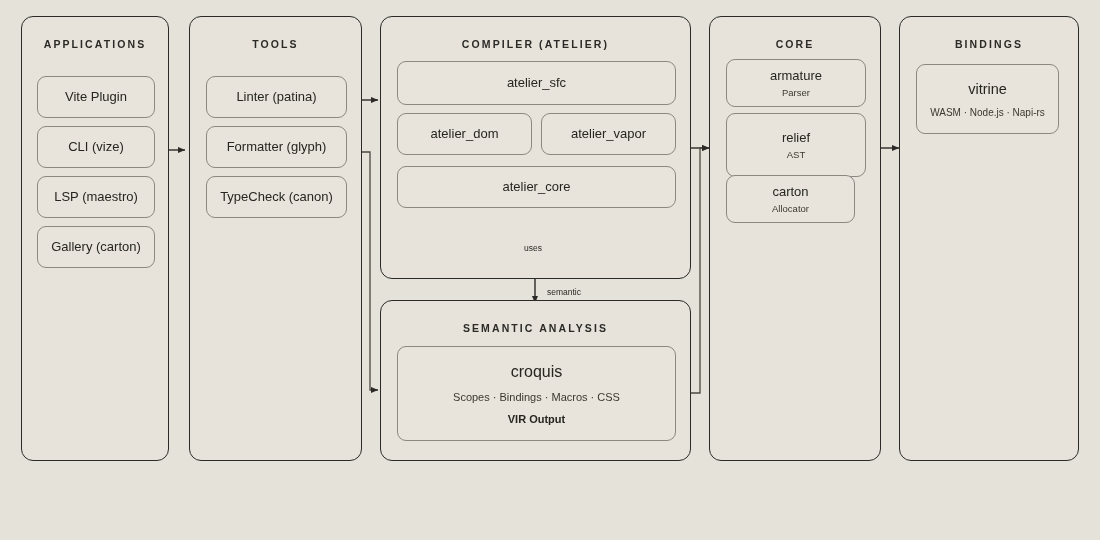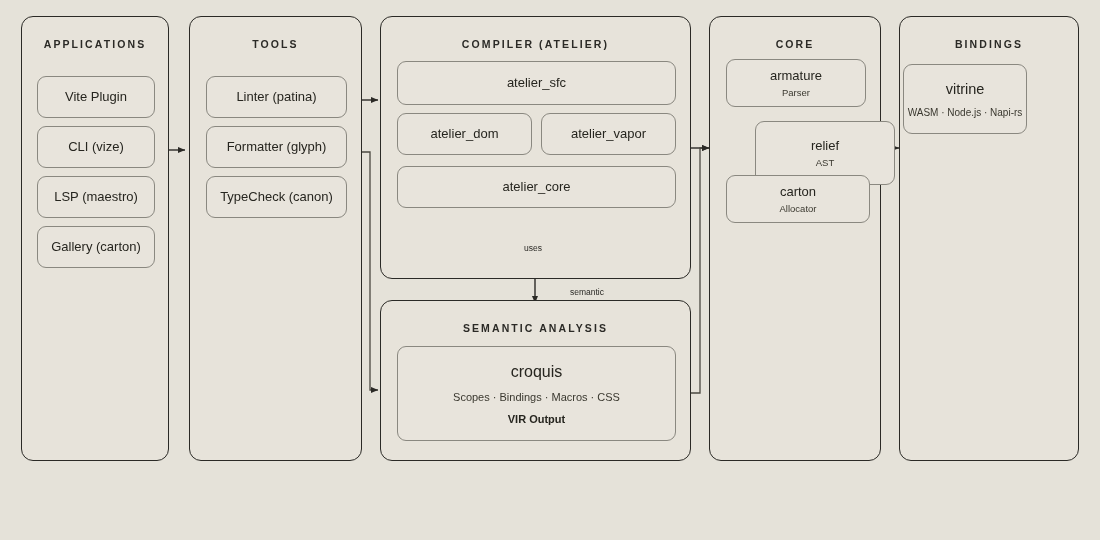--- a/index.html
+++ b/index.html
@@ -166,48 +166,48 @@
     </div>
     <div class="node" style="left:160px; top:96px; width:135px; height:42px;">
       <div class="node-label">atelier_vapor</div>
     </div>
     <div class="node" style="left:16px; top:149px; width:279px; height:42px;">
       <div class="node-label">atelier_core</div>
     </div>
   </div>
 
   <div class="wire-label" style="left:524px; top:243px;">uses</div>
-  <div class="wire-label" style="left:570px; top:287px;">semantic</div>
+  <div class="wire-label" style="left:547px; top:287px;">semantic</div>
 
   <div class="panel" style="left:380px; top:300px; width:311px; height:161px;">
     <div class="panel-title">SEMANTIC ANALYSIS</div>
     <div class="node node-big" style="left:16px; top:45px; width:279px; height:95px;">
       <div class="node-label">croquis</div>
       <div class="node-sub">Scopes · Bindings · Macros · CSS</div>
       <div class="node-sub2">VIR Output</div>
     </div>
   </div>
 
   <div class="panel" style="left:709px; top:16px; width:172px; height:445px;">
     <div class="panel-title">CORE</div>
     <div class="node" style="left:16px; top:42px; width:140px; height:48px;">
       <div class="node-label">armature</div>
       <div class="node-sub">Parser</div>
     </div>
-    <div class="node" style="left:16px; top:104px; width:140px; height:64px;margin-left:29px;">
+    <div class="node" style="left:16px; top:96px; width:140px; height:64px;">
       <div class="node-label">relief</div>
       <div class="node-sub">AST</div>
     </div>
-    <div class="node" style="left:16px; top:158px; width:144px; height:48px;">
+    <div class="node" style="left:16px; top:158px; width:129px; height:48px;">
       <div class="node-label">carton</div>
       <div class="node-sub">Allocator</div>
     </div>
   </div>
 
   <div class="panel" style="left:899px; top:16px; width:180px; height:445px;">
     <div class="panel-title">BINDINGS</div>
-    <div class="node vitrine" style="left:3px; top:47px; width:124px; height:70px;">
+    <div class="node vitrine" style="left:16px; top:47px; width:143px; height:70px;">
       <div class="node-label">vitrine</div>
       <div class="node-sub">WASM · Node.js · Napi-rs</div>
     </div>
   </div>
 
 </div>
 
 </body></html>

